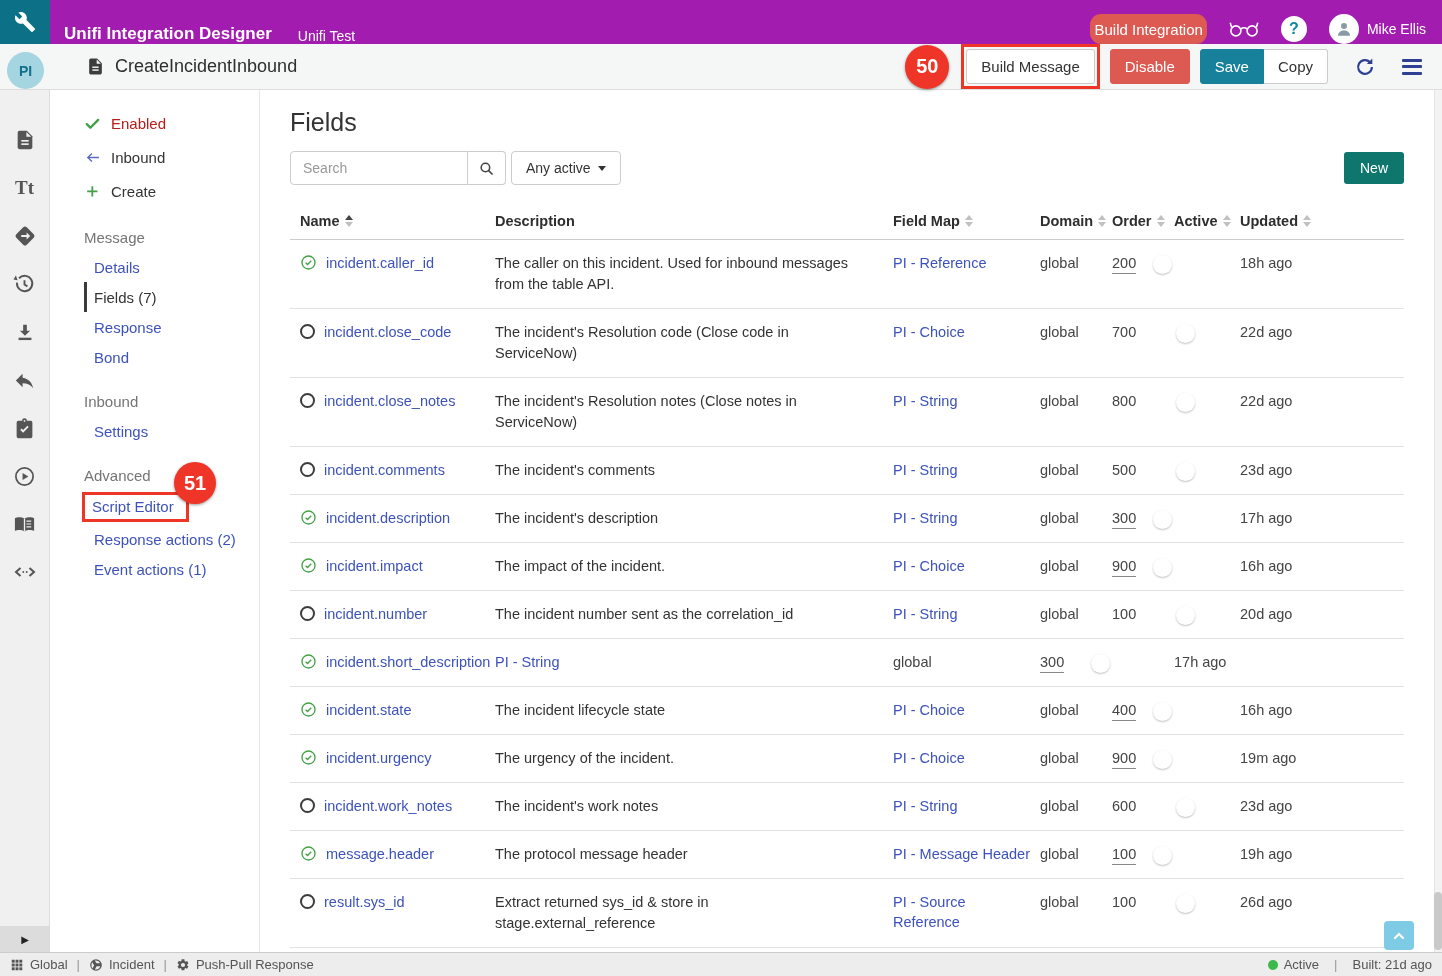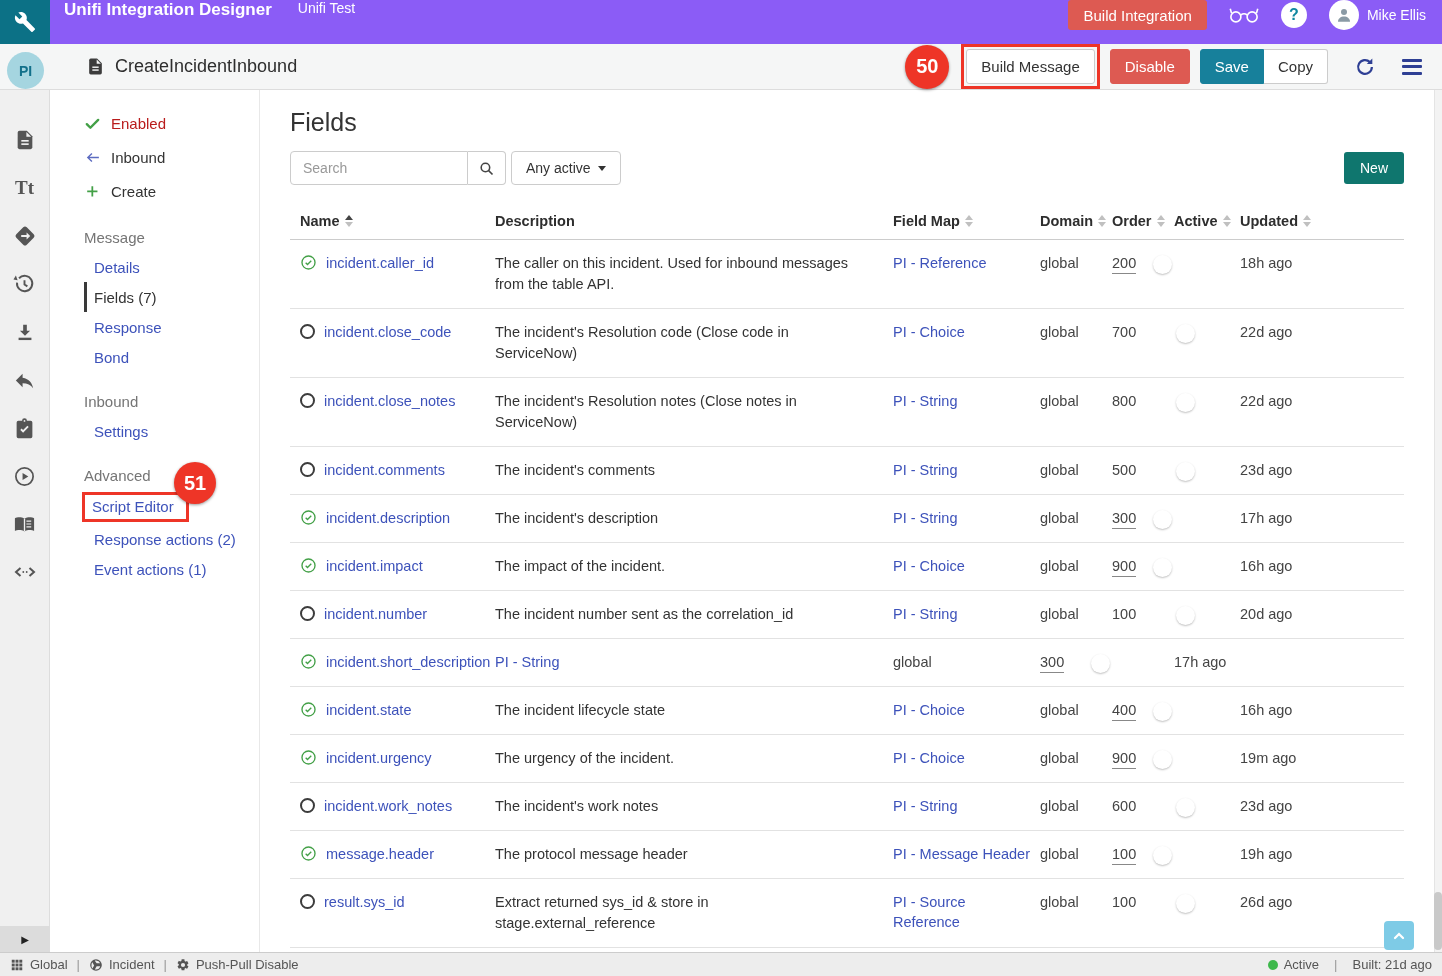--- a/index.html
+++ b/index.html
@@ -1,25 +1,25 @@
 <!DOCTYPE html>
 <html><head>
 <meta charset="utf-8">
 <style>
   * { margin:0; padding:0; box-sizing:border-box; }
   body { font-family:"Liberation Sans", sans-serif; background:#fff; }
   .app { position:relative; width:1442px; height:976px; overflow:hidden; background:#fff; }
 
   
-  .navbar { position:absolute; top:0; left:0; right:0; height:44px; background:#8b5cf6; display:flex; align-items:flex-start; color:#fff; }
+  .navbar { position:absolute; top:0; left:0; right:0; height:44px; background:#a21caf; display:flex; align-items:flex-end; color:#fff; }
   .nav-logo { width:50px; height:44px; background:#0c7186; display:flex; align-items:center; justify-content:center; flex:0 0 50px; }
   .nav-title { font-size:17px; font-weight:bold; margin-left:14px; }
   .nav-sub { font-size:14px; margin-left:26px; }
   .nav-right { margin-left:auto; display:flex; align-items:center; gap:22px; padding-right:16px; }
-  .btn-build-integration { background:#dd5a52; color:#fff; border:none; border-radius:3px; height:30px; padding:0 15px; font-size:15px; font-family:inherit; cursor:pointer; }
+  .btn-build-integration { background:#dd5a52; color:#fff; border:none; border-radius:11px; height:30px; padding:0 4px; font-size:15px; font-family:inherit; cursor:pointer; }
   .help-circle { width:26px; height:26px; border-radius:50%; background:#fff; color:#0f87a0; font-weight:bold; font-size:16px; display:flex; align-items:center; justify-content:center; }
   .user { display:flex; align-items:center; gap:8px; font-size:14px; }
   .user-avatar { width:30px; height:30px; border-radius:50%; background:#fff; display:flex; align-items:center; justify-content:center; }
 
   
   .page-header { position:absolute; top:44px; left:0; right:0; height:46px; background:#f5f6f6; border-bottom:1px solid #ddd; display:flex; align-items:center; }
   .pi-avatar { position:absolute; left:7px; top:8px; width:37px; height:37px; border-radius:50%; background:#a5d5e0; color:#12708a; font-weight:bold; font-size:14px; display:flex; align-items:center; justify-content:center; }
   .ph-title-wrap { display:flex; align-items:center; gap:10px; margin-left:86px; color:#333; }
   .ph-title { font-size:18px; font-weight:400; color:#2e2e2e; }
   .ph-right { margin-left:auto; display:flex; align-items:center; padding-right:20px; }
@@ -623,21 +623,21 @@
       </span>
       <span>Incident</span>
     </span>
     <span class="sep"></span>
     <span class="sb-item">
       <span>
         <svg width="14" height="14" viewBox="0 0 24 24" fill="#555">
             <path d="M19.14 12.94c.04-.3.06-.61.06-.94s-.02-.64-.07-.94l2.03-1.58a.49.49 0 0 0 .12-.61l-1.92-3.32a.49.49 0 0 0-.59-.22l-2.39.96a7.06 7.06 0 0 0-1.62-.94l-.36-2.54A.48.48 0 0 0 13.92 2h-3.84c-.24 0-.44.17-.47.41l-.36 2.54c-.59.24-1.13.57-1.62.94l-2.39-.96a.48.48 0 0 0-.59.22L2.73 8.47c-.12.2-.07.47.12.61l2.03 1.58c-.05.3-.09.63-.09.94s.02.64.07.94l-2.03 1.58a.49.49 0 0 0-.12.61l1.92 3.32c.12.22.37.29.59.22l2.39-.96c.5.38 1.03.7 1.62.94l.36 2.54c.05.24.24.41.48.41h3.84c.24 0 .44-.17.47-.41l.36-2.54c.59-.24 1.13-.56 1.62-.94l2.39.96c.22.08.47 0 .59-.22l1.92-3.32a.49.49 0 0 0-.12-.61zM12 15.6A3.6 3.6 0 1 1 12 8.4a3.6 3.6 0 0 1 0 7.2z"></path>
           </svg>
       </span>
-      <span>Push-Pull Disable</span>
+      <span>Push-Pull Response</span>
     </span>
     <span class="sb-right">
       <span class="green-dot"></span>
       <span>Active</span>
       <span class="sep"></span>
       <span>Built: 21d ago</span>
     </span>
   </footer>
 
 </div>

